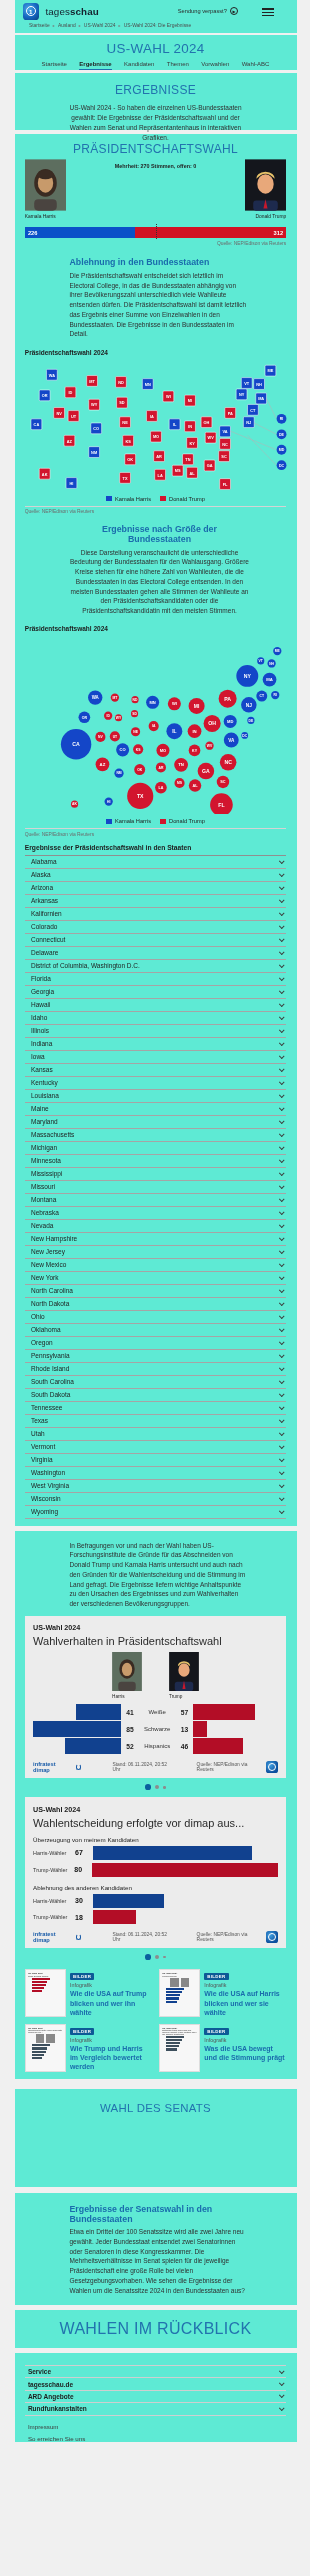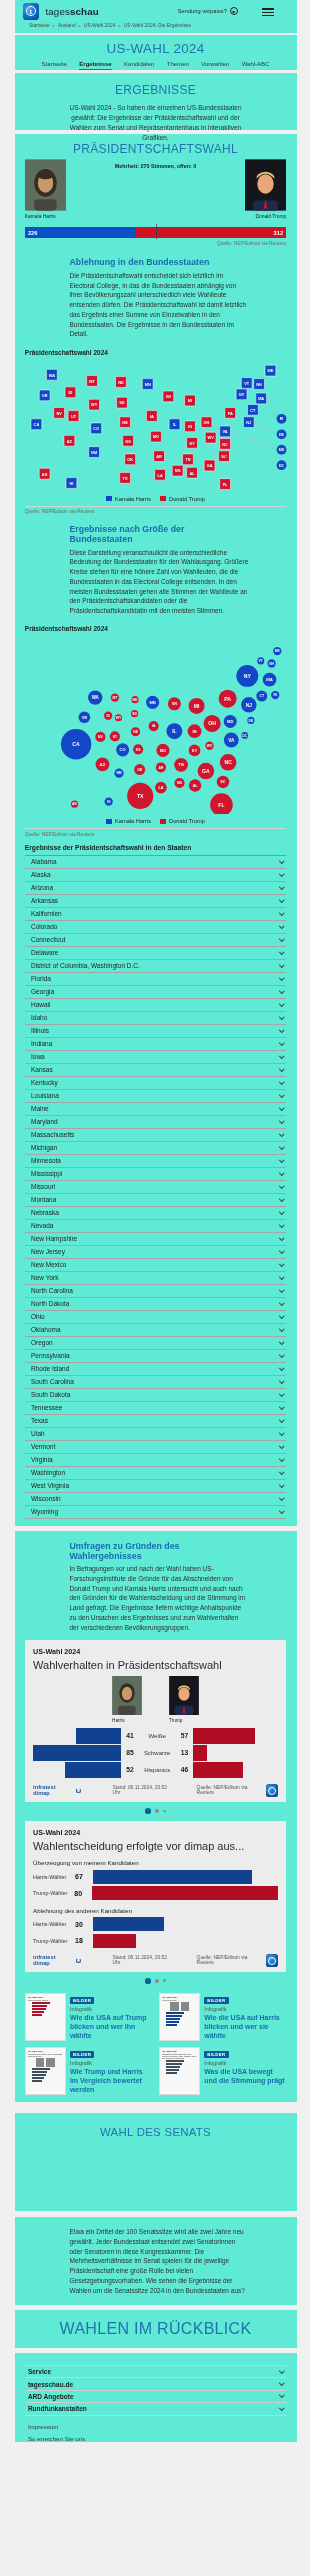--- a/index.html
+++ b/index.html
@@ -336,21 +336,21 @@
           <span>Kamala Harris</span>
         </div>
         <div class="li">
           <span class="sw" style="background: rgb(210, 21, 46);"></span>
           <span>Donald Trump</span>
         </div>
       </div>
     <hr class="thin-rule">
     <div class="src left">Quelle: NEP/Edison via Reuters</div>
 
-    <div class="indent" style="margin-top:10.3px;">
+    <div class="indent" style="margin-top:10.3px;text-align:center;">
       <div class="sub-h">Ergebnisse nach Größe der Bundesstaaten</div>
       <p class="txt">Diese Darstellung veranschaulicht die unterschiedliche Bedeutung der Bundesstaaten für den Wahlausgang. Größere Kreise stehen für eine höhere Zahl von Wahlleuten, die die Bundesstaaten in das Electoral College entsenden. In den meisten Bundesstaaten gehen alle Stimmen der Wahlleute an den Präsidentschaftskandidaten oder die Präsidentschaftskandidatin mit den meisten Stimmen.</p>
     </div>
 
     <div class="map-label" style="margin-top:9.3px;">Präsidentschaftswahl 2024</div>
     <svg id="bubblemap" width="282" height="180" viewBox="0 0 545 348">
         <circle cx="155" cy="123" r="13.9" fill="#1446c8"></circle>
         <text x="155" y="126.07785714285714" text-anchor="middle" font-size="8.618" font-weight="bold" fill="#fff">WA</text>
         <circle cx="134" cy="161" r="11.3" fill="#1446c8"></circle>
         <text x="134" y="163.50214285714287" text-anchor="middle" font-size="7.006" font-weight="bold" fill="#fff">OR</text>
@@ -671,21 +671,20 @@
         <div class="acc-row">
           <span class="lbl">Wyoming</span>
           <span class="chev"></span>
         </div>
       </div>
   </div>
   <div class="gap10"></div>
 
   <div class="card umf-card">
     <div class="indent">
-      <div class="sub-h">Umfragen zu Gründen des Wahlergebnisses</div>
       <p class="txt">In Befragungen vor und nach der Wahl haben US-Forschungsinstitute die Gründe für das Abschneiden von Donald Trump und Kamala Harris untersucht und auch nach den Gründen für die Wahlentscheidung und die Stimmung im Land gefragt. Die Ergebnisse liefern wichtige Anhaltspunkte zu den Ursachen des Ergebnisses und zum Wahlverhalten der verschiedenen Bevölkerungsgruppen.</p>
     </div>
 
     <div class="gray-card">
       <div class="kicker">US-Wahl 2024</div>
       <div class="chart-title">Wahlverhalten in Präsidentschaftswahl</div>
       <div class="duo-photos">
         <div class="dp">
           <svg width="30" height="39" viewBox="0 0 58 76">
               <rect width="58" height="76" fill="#5d6e5f"></rect>
@@ -875,20 +874,21 @@
 
   <div class="gap10"></div>
 
   <div class="card empty-sec" style="height:98px;">
     <div class="big-h" style="font-size:11.4px;">WAHL DES SENATS</div>
   </div>
   <div class="gap12"></div>
 
   <div class="card senatw-card">
     <div class="indent">
+      <div class="sub-h">Ergebnisse der Senatswahl in den Bundesstaaten</div>
       <p class="txt">Etwa ein Drittel der 100 Senatssitze wird alle zwei Jahre neu gewählt. Jeder Bundesstaat entsendet zwei Senatorinnen oder Senatoren in diese Kongresskammer. Die Mehrheitsverhältnisse im Senat spielen für die jeweilige Präsidentschaft eine große Rolle bei vielen Gesetzgebungsvorhaben. Wie sehen die Ergebnisse der Wahlen um die Senatssitze 2024 in den Bundesstaaten aus?</p>
     </div>
   </div>
   <div class="gap10"></div>
 
   <div class="card rueck-card">
     <div class="big-h" style="font-size:16px;">WAHLEN IM RÜCKBLICK</div>
   </div>
   <div class="gap8"></div>
 

